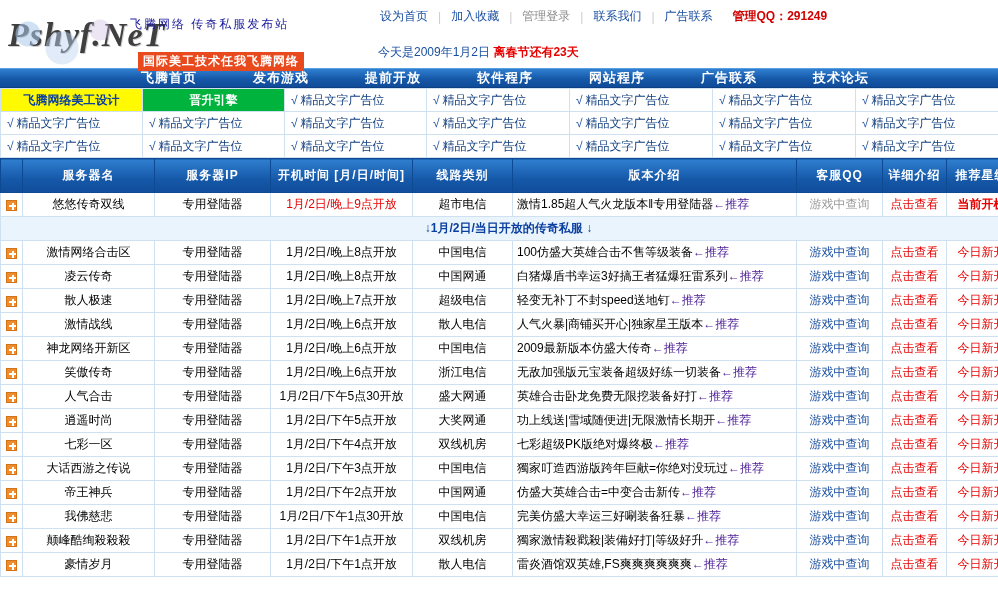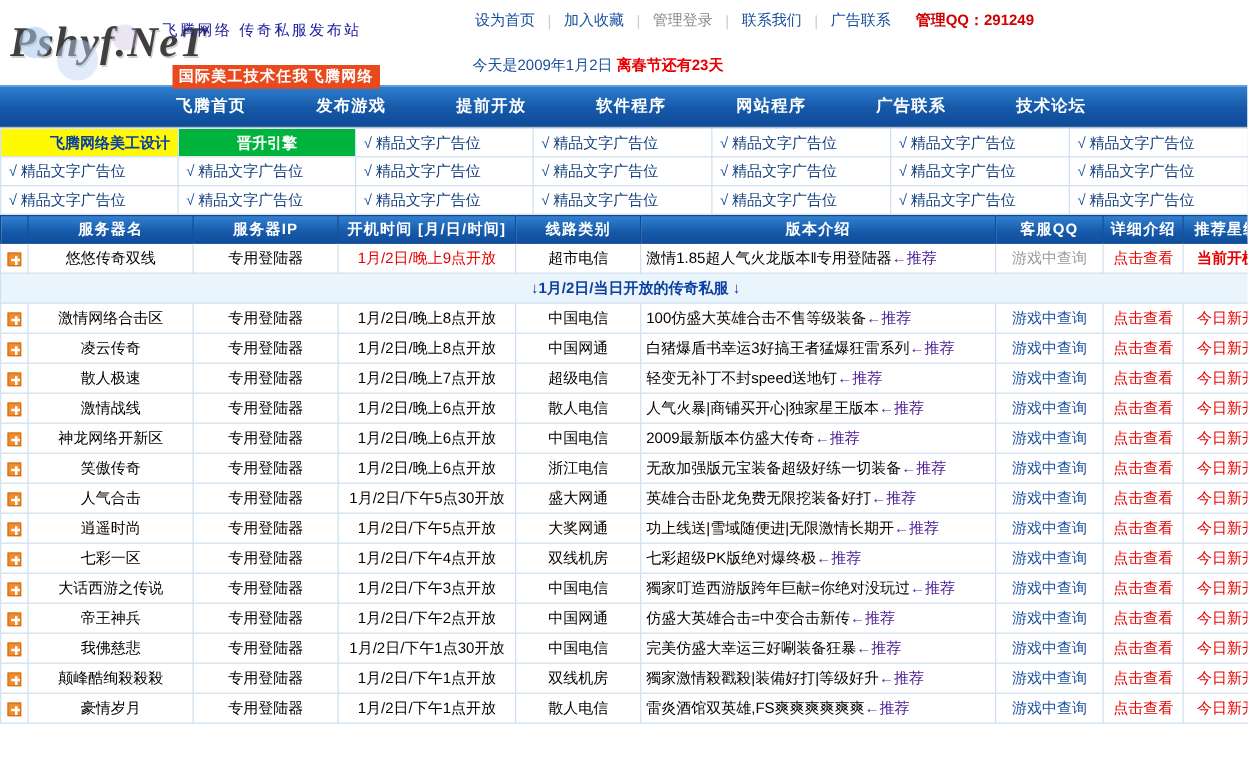--- a/index.html
+++ b/index.html
@@ -73,21 +73,21 @@
   .top-links .qq .lbl { color:#d00000; }
 
   .notice {
     position:absolute; left:378px; top:44px;
     font-size:12px; color:#1a4fa0;
   }
   .notice .red { color:#e60000; font-weight:bold; }
 
   
   .nav {
-    height: 34px;
+    height: 20px;
     background: linear-gradient(#2f7fd0, #1658a8 55%, #0f4b99);
     border-top: 1px solid #5aa0e0;
     border-bottom: 1px solid #0b3f82;
     display:flex; align-items:center; justify-content:center;
     gap: 0px;
   }
   .nav a {
     color:#ffffff; text-decoration:none; font-size:13px; font-weight:bold;
     padding: 0 28px; line-height: 32px;
     letter-spacing: 1px;
@@ -106,42 +106,42 @@
     font-size: 12px;
     padding: 0 6px;
     color:#113f7f;
     white-space:nowrap;
     overflow:hidden;
   }
   .adgrid td.hl-yellow {
     background: #fffa00;
     color:#0b3fa0;
     font-weight:bold;
-    text-align:right;
+    text-align:center;
   }
   .adgrid td.hl-green {
     background: #00b33c;
     color:#ffffff;
     font-weight:bold;
     text-align:center;
   }
   .tick { color:#1a4fa0; margin-right:3px; }
 
   
   .maintable {
     border-collapse: collapse;
     width: 998px;
     table-layout: fixed;
   }
   .maintable th {
     background: linear-gradient(#2f7fd0, #1658a8 60%, #104d9b);
     color:#ffffff;
     font-size:12px;
     font-weight:bold;
-    height:22px;
+    height:34px;
     border:1px solid #0e4a94;
     letter-spacing:1px;
   }
   .maintable td {
     height: 24px;
     border:1px solid #cfe0f0;
     font-size:12px;
     padding: 0 4px;
     white-space:nowrap;
     overflow:hidden;

